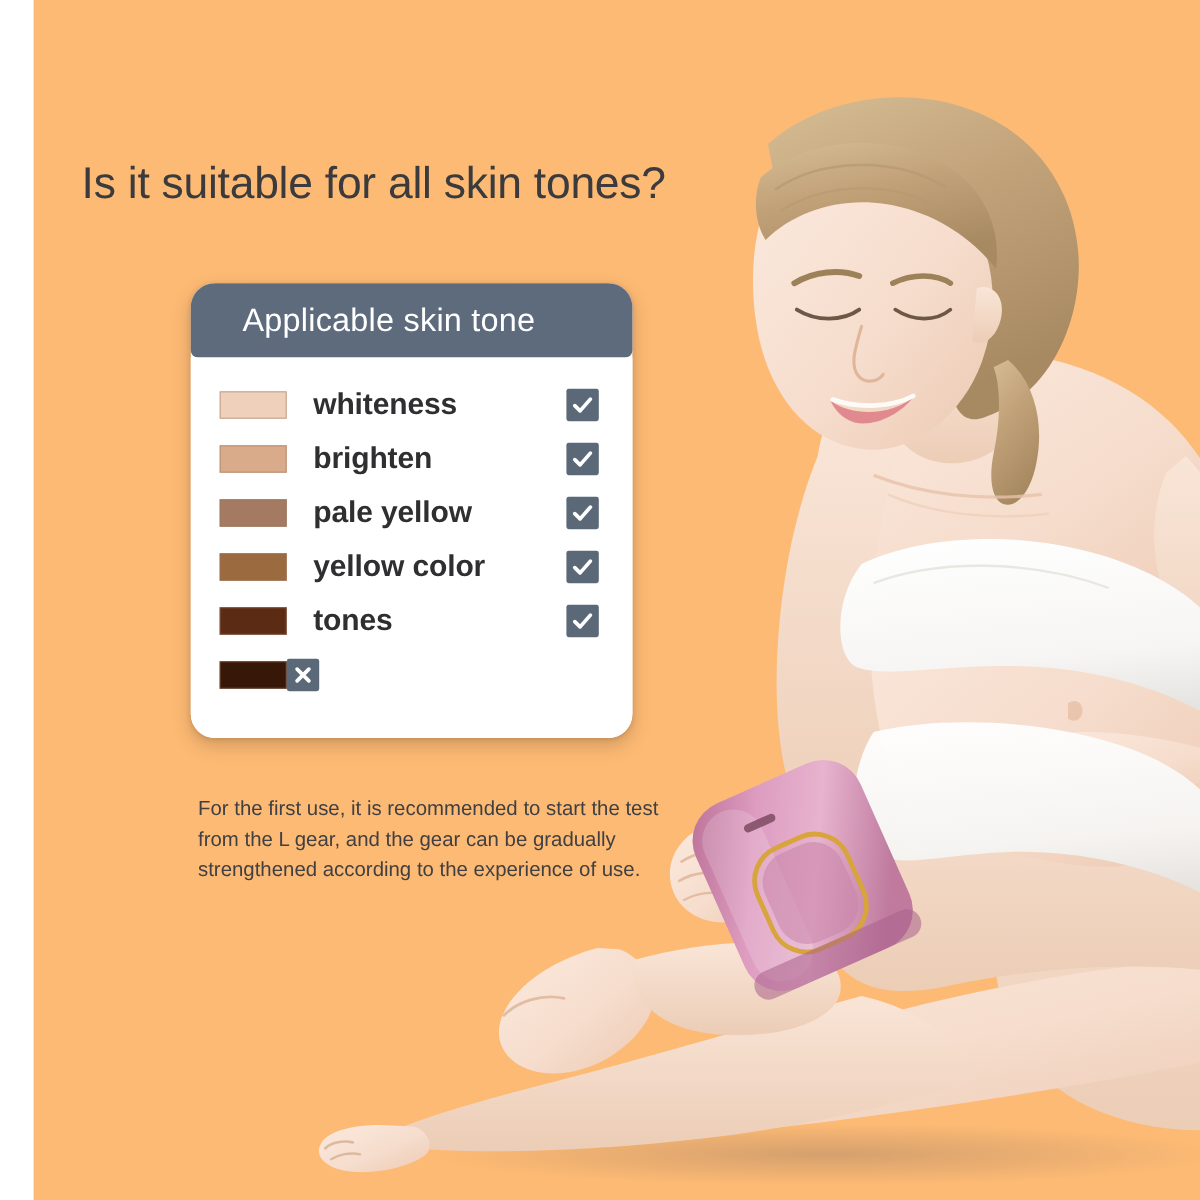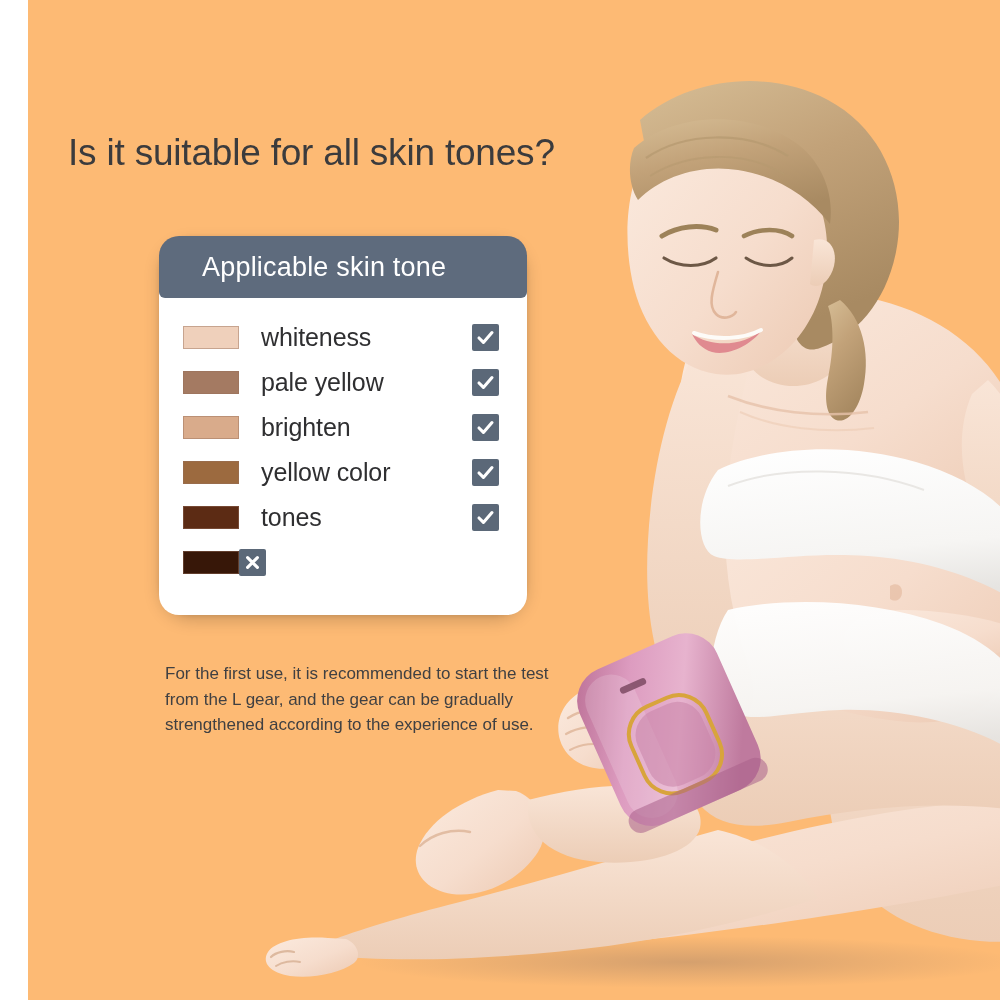--- a/index.html
+++ b/index.html
@@ -33,21 +33,21 @@
     white-space: nowrap;
     z-index: 6;
   }
 
   
   .card {
     position: absolute;
     left: 131px;
     top: 236px;
     width: 368px;
-    border-radius: 32px;
+    border-radius: 20px;
     background: #ffffff;
     box-shadow: 0 6px 16px rgba(0,0,0,0.17), 0 1px 4px rgba(0,0,0,0.10);
     z-index: 5;
   }
 
   .card-header {
     height: 62px;
     border-radius: 20px 20px 6px 6px;
     background: #5e6b7d;
     display: flex;
@@ -79,21 +79,21 @@
     width: 56px;
     height: 23px;
     border: 1px solid rgba(150,110,90,0.45);
     flex: 0 0 auto;
   }
 
   .tone-label {
     margin-left: 22px;
     font-size: 25px;
     color: #2f2f31;
-    font-weight: 400;
+    font-weight: 700;
     letter-spacing: -0.1px;
     flex: 1 1 auto;
     white-space: nowrap;
   }
 
   .mark-box {
     width: 27px;
     height: 27px;
     margin-right: 28px;
     background: #5b6878;
@@ -296,40 +296,40 @@
         <span class="swatch" style="background-color: rgb(239, 208, 187);"></span>
         <span class="tone-label">whiteness</span>
         <span class="mark-box" style="background-color: rgb(91, 104, 120);">
           <svg width="19" height="19" viewBox="0 0 19 19">
               <path d="M3 10 L7.4 14.4 L16 4.6" stroke="#ffffff" stroke-width="3.1" fill="none" stroke-linecap="round" stroke-linejoin="round"></path>
             </svg>
         </span>
       </div>
 
       <div class="tone-row">
+        <span class="swatch" style="background-color: rgb(217, 171, 139);"></span>
+        <span class="tone-label">brighten</span>
+        <span class="mark-box" style="background-color: rgb(91, 104, 120);">
+          <svg width="19" height="19" viewBox="0 0 19 19">
+              <path d="M3 10 L7.4 14.4 L16 4.6" stroke="#ffffff" stroke-width="3.1" fill="none" stroke-linecap="round" stroke-linejoin="round"></path>
+            </svg>
+        </span>
+      </div>
+
+      <div class="tone-row">
         <span class="swatch" style="background-color: rgb(164, 122, 98);"></span>
         <span class="tone-label">pale yellow</span>
         <span class="mark-box" style="background-color: rgb(91, 104, 120);">
           <svg width="19" height="19" viewBox="0 0 19 19">
               <path d="M3 10 L7.4 14.4 L16 4.6" stroke="#ffffff" stroke-width="3.1" fill="none" stroke-linecap="round" stroke-linejoin="round"></path>
             </svg>
         </span>
       </div>
 
       <div class="tone-row">
-        <span class="swatch" style="background-color: rgb(217, 171, 139);"></span>
-        <span class="tone-label">brighten</span>
-        <span class="mark-box" style="background-color: rgb(91, 104, 120);">
-          <svg width="19" height="19" viewBox="0 0 19 19">
-              <path d="M3 10 L7.4 14.4 L16 4.6" stroke="#ffffff" stroke-width="3.1" fill="none" stroke-linecap="round" stroke-linejoin="round"></path>
-            </svg>
-        </span>
-      </div>
-
-      <div class="tone-row">
         <span class="swatch" style="background-color: rgb(156, 106, 63);"></span>
         <span class="tone-label">yellow color</span>
         <span class="mark-box" style="background-color: rgb(91, 104, 120);">
           <svg width="19" height="19" viewBox="0 0 19 19">
               <path d="M3 10 L7.4 14.4 L16 4.6" stroke="#ffffff" stroke-width="3.1" fill="none" stroke-linecap="round" stroke-linejoin="round"></path>
             </svg>
         </span>
       </div>
 
       <div class="tone-row">

